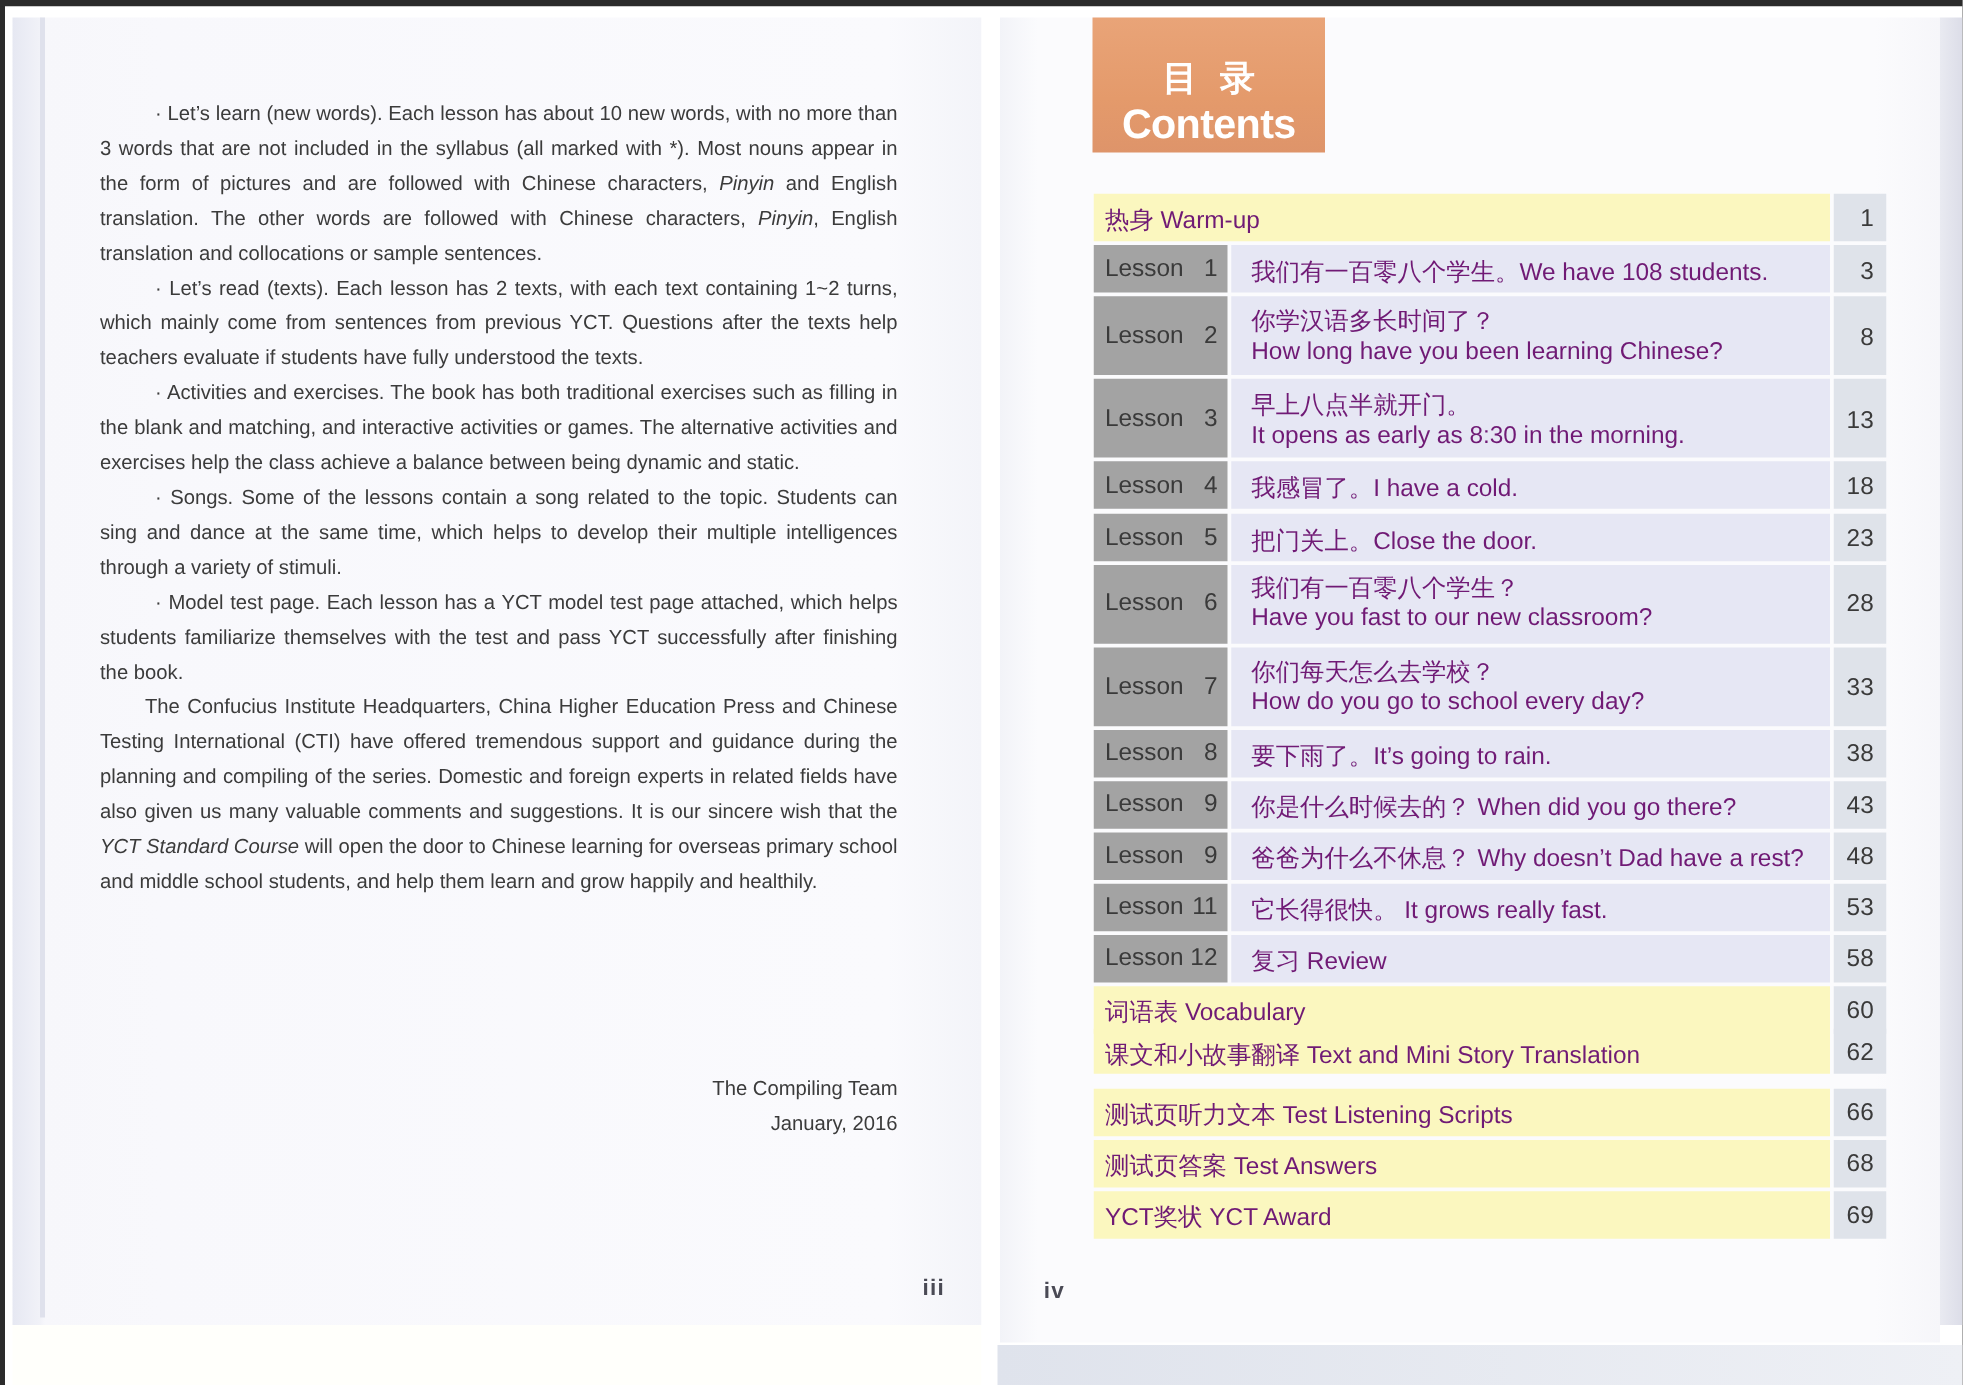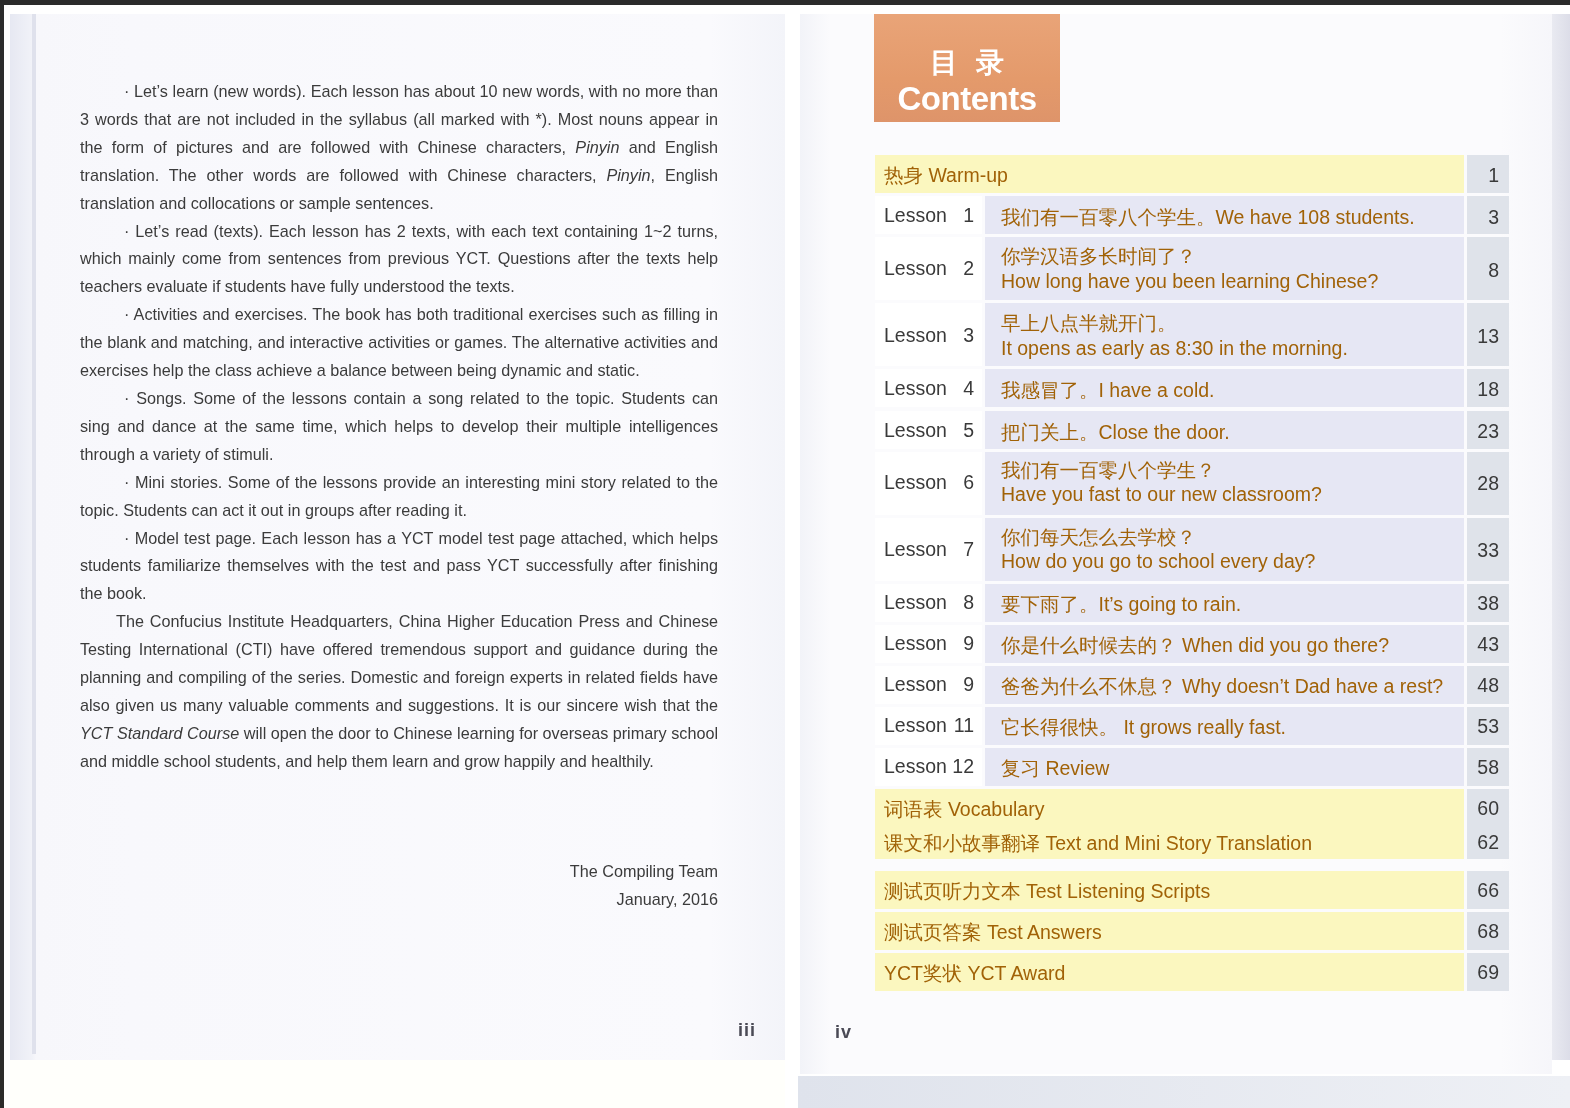--- a/index.html
+++ b/index.html
@@ -50,53 +50,52 @@
     background: #e59a6c;
     background: linear-gradient(180deg, #e9a478 0%, #e49a6b 60%, #de946a 100%);
     color: #ffffff; text-align: center;
   }
   .contents-banner .cn { position: absolute; left: 0; width: 186px; top: 30px; font-size: 28px; letter-spacing: 18px; text-indent: 18px; font-weight: bold; }
   .contents-banner .en { position: absolute; left: 0; width: 186px; top: 66px; font-size: 33px; font-weight: bold; letter-spacing: -0.5px; }
 
   .toc { position: absolute; left: 875px; top: 155px; width: 634px; }
   .toc-row { position: absolute; left: 0; width: 634px; }
   .toc-row .cell-label {
-    position: absolute; left: 0; top: 0; height: 100%; width: 107px; background: #ffffff;
+    position: absolute; left: 0; top: 0; height: 100%; width: 107px; background: #a3a3a3;
   }
   .toc-row .cell-title {
     position: absolute; left: 110px; top: 0; height: 100%; width: 479px; background: #e6e7f4;
   }
   .toc-row.full .cell-title { left: 0; width: 589px; background: #fbf7bf; }
   .toc-row .cell-page {
     position: absolute; left: 592px; top: 0; height: 100%; width: 42px; background: #dfe3ea;
   }
   .lesson-word { position: absolute; left: 9px; font-size: 19.5px; color: #3a3a3a; }
   .lesson-num { position: absolute; left: 85px; width: 14px; text-align: right; font-size: 19.5px; color: #3a3a3a; }
   .lesson-num.two { left: 72px; width: 27px; }
-  .title-line { position: absolute; left: 16px; font-size: 19.5px; color: #a16207; white-space: nowrap; }
+  .title-line { position: absolute; left: 16px; font-size: 19.5px; color: #701a75; white-space: nowrap; }
   .toc-row.full .title-line { left: 9px; }
   .page-num { position: absolute; right: 10px; font-size: 19.5px; color: #3a3a3a; }
 </style>
 </head>
 <body>
 
 <div class="topbar"></div>
 <div class="spread-bg"></div>
 
 <div class="page-left">
   <div class="fold"></div>
 </div>
 <div class="page-left-bottom"></div>
 
 <div class="body-text">
   <p class="indent">· Let’s learn (new words). Each lesson has about 10 new words, with no more than 3 words that are not included in the syllabus (all marked with *). Most nouns appear in the form of pictures and are followed with Chinese characters, <i>Pinyin</i> and English translation. The other words are followed with Chinese characters, <i>Pinyin</i>, English translation and collocations or sample sentences.</p>
   <p class="indent">· Let’s read (texts). Each lesson has 2 texts, with each text containing 1~2 turns, which mainly come from sentences from previous YCT. Questions after the texts help teachers evaluate if students have fully understood the texts.</p>
   <p class="indent">· Activities and exercises. The book has both traditional exercises such as filling in the blank and matching, and interactive activities or games. The alternative activities and exercises help the class achieve a balance between being dynamic and static.</p>
   <p class="indent">· Songs. Some of the lessons contain a song related to the topic. Students can sing and dance at the same time, which helps to develop their multiple intelligences through a variety of stimuli.</p>
-  <p class="indent">· Mini stories. Some of the lessons provide an interesting mini story related to the topic. Students can act it out in groups after reading it.</p>
   <p class="indent">· Model test page. Each lesson has a YCT model test page attached, which helps students familiarize themselves with the test and pass YCT successfully after finishing the book.</p>
   <p class="indent-plain">The Confucius Institute Headquarters, China Higher Education Press and Chinese Testing International (CTI) have offered tremendous support and guidance during the planning and compiling of the series. Domestic and foreign experts in related fields have also given us many valuable comments and suggestions. It is our sincere wish that the <i>YCT Standard Course</i> will open the door to Chinese learning for overseas primary school and middle school students, and help them learn and grow happily and healthily.</p>
 </div>
 
 <div class="signature">
   <div>The Compiling Team</div>
   <div>January, 2016</div>
 </div>
 <div class="folio folio-left">iii</div>
 

